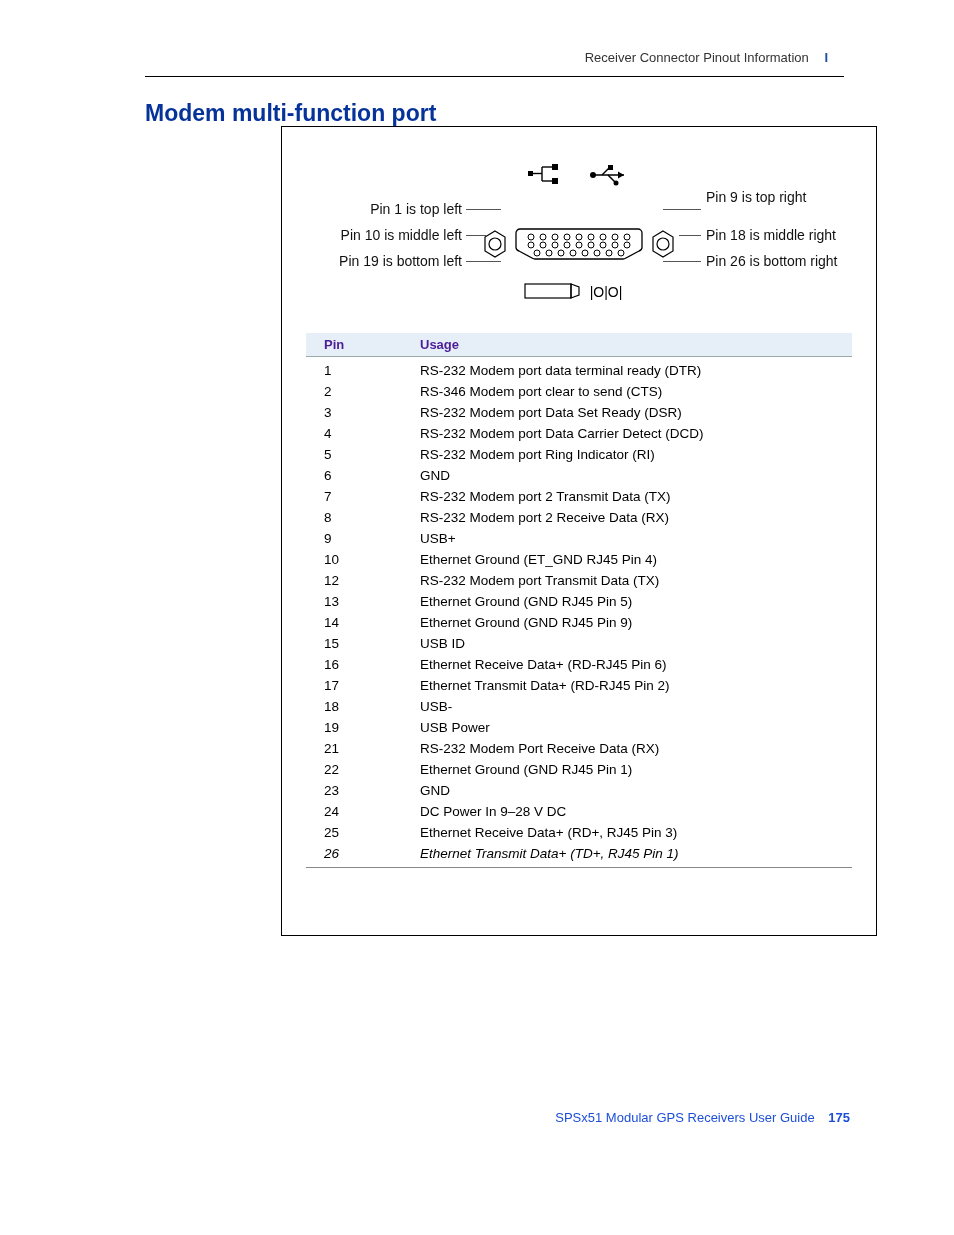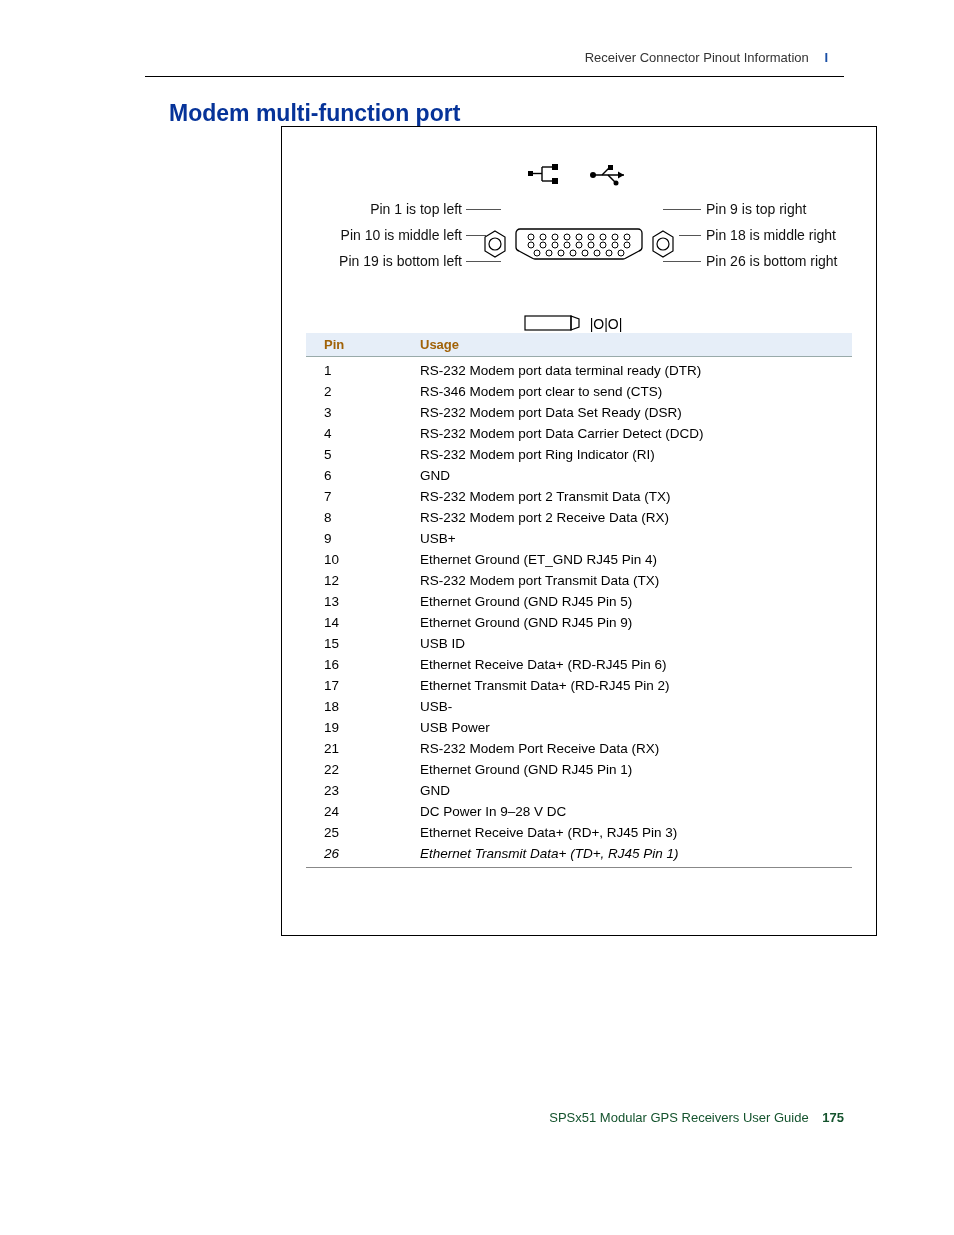--- a/index.html
+++ b/index.html
@@ -36,21 +36,20 @@
     border-top: 1px solid #000;
   }
   .section-title {
     position: absolute;
     top: 100px;
     left: 145px;
     font-size: 23px;
     font-weight: bold;
     color: #063399;
     font-family: 'Helvetica Neue', Helvetica, Arial, sans-serif;
-    margin-left: 24px;
   }
   .figure-box {
     position: absolute;
     top: 126px;
     left: 236px;
     width: 596px;
     height: 810px;
     border: 1px solid #000;
     box-sizing: border-box;
     margin-left: 45px;
@@ -98,33 +97,33 @@
     display: inline-block;
   }
   .dsub {
     display: inline-block;
   }
   
   .usb-icon {
     position: absolute;
     left: 50%;
     transform: translateX(-50%);
-    top: 148px;
+    top: 116px;
   }
   
   .pin-table {
     width: 100%;
     border-collapse: collapse;
     font-size: 13.5px;
   }
   .pin-table thead th {
     text-align: left;
     font-weight: bold;
     background: #e6eef8;
-    color: #a16207;
+    color: #4c1d95;
     padding: 4px 6px 4px 10px;
     border-bottom: 1px solid #9aa;
     font-size: 13px;
   }
   .pin-table tbody td {
     padding: 3px 6px 3px 10px;
     vertical-align: top;
     border-bottom: 0;
   }
   .pin-table tbody tr:first-child td {
@@ -137,23 +136,23 @@
   }
   .pin-col {
     width: 80px;
     text-align: left;
     padding-left: 18px !important;
   }
   
   .footer {
     position: absolute;
     bottom: 110px;
-    right: 110px;
+    right: 104px;
     font-size: 13px;
-    color: #14532d;
+    color: #1d4ed8;
     margin-top: 33px;
   }
   .footer .pg {
     font-weight: bold;
     margin-left: 10px;
   }
 </style>
 </head>
 <body>
 
@@ -196,21 +195,21 @@
           </svg>
         </div>
 
         <div class="pin-label left" style="top:36px; left:-14px; width:170px;">Pin 1 is top left</div>
         <div class="pin-label left" style="top:62px; left:-14px; width:170px;">Pin 10 is middle left</div>
         <div class="pin-label left" style="top:88px; left:-14px; width:170px;">Pin 19 is bottom left</div>
         <div class="lead" style="top:44px; left:160px; width:35px;"></div>
         <div class="lead" style="top:70px; left:160px; width:20px;"></div>
         <div class="lead" style="top:96px; left:160px; width:35px;"></div>
 
-        <div class="pin-label right" style="top:36px; left:400px;">Pin 9 is top right</div>
+        <div class="pin-label right" style="top:24px; left:400px;">Pin 9 is top right</div>
         <div class="pin-label right" style="top:62px; left:400px;">Pin 18 is middle right</div>
         <div class="pin-label right" style="top:88px; left:400px;">Pin 26 is bottom right</div>
         <div class="lead" style="top:44px; left:357px; width:38px;"></div>
         <div class="lead" style="top:70px; left:373px; width:22px;"></div>
         <div class="lead" style="top:96px; left:357px; width:38px;"></div>
 
         <div class="connector-wrap">
           <span class="screw">
             <svg width="30" height="30">
               <polygon points="15,2 25,8 25,22 15,28 5,22 5,8" fill="none" stroke="#000" stroke-width="1.2"></polygon>

